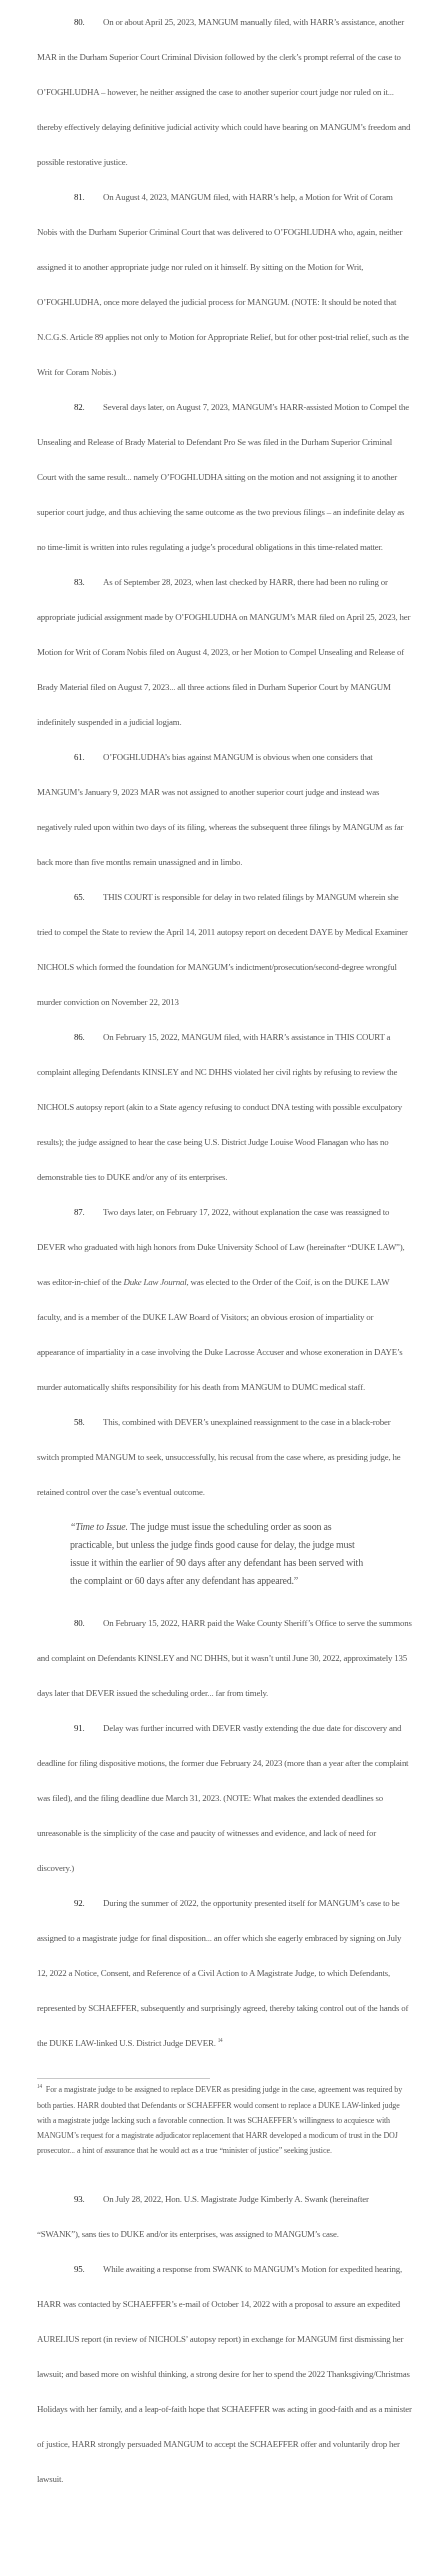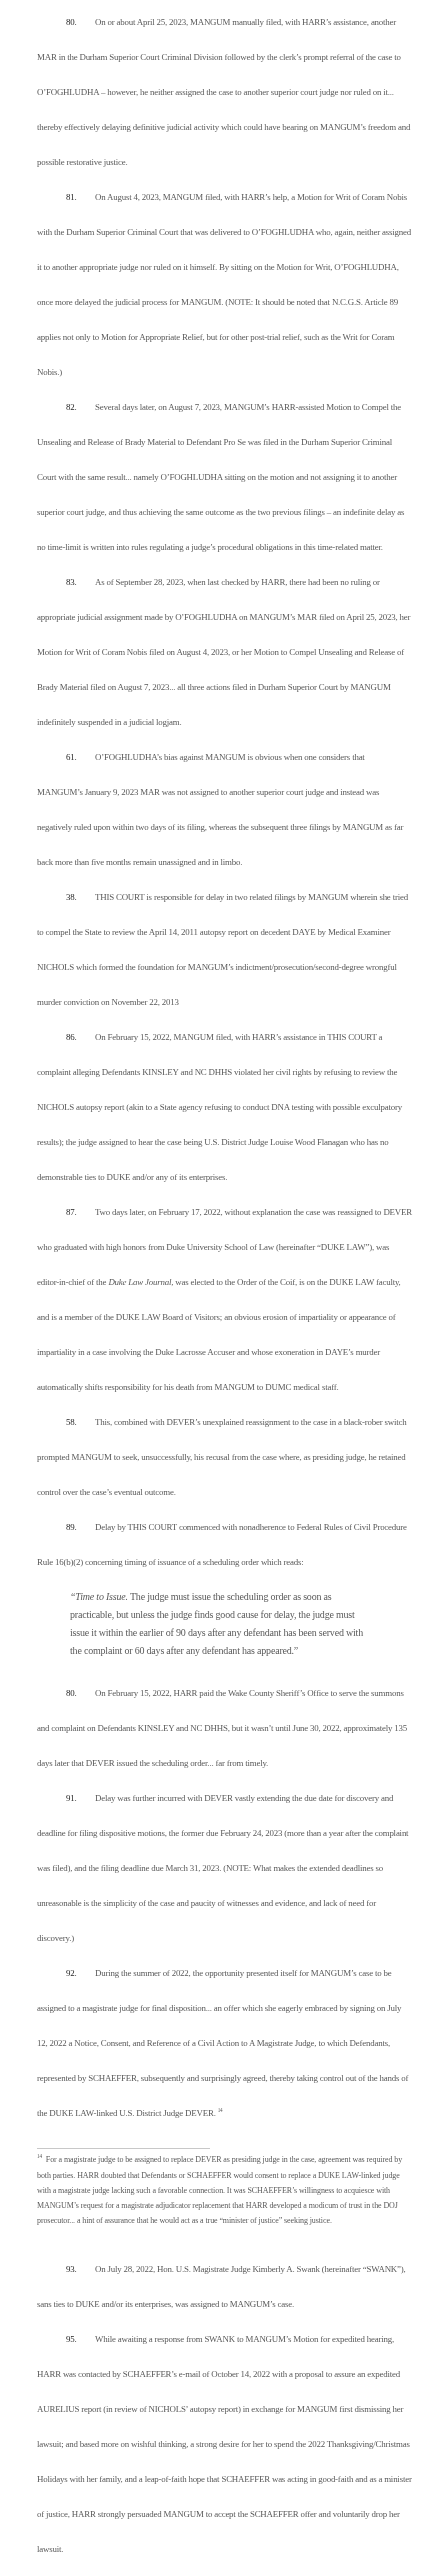--- a/index.html
+++ b/index.html
@@ -18,20 +18,21 @@
     margin: 0;
     line-height: 35px;
     text-indent: 29px;
     text-align: left;
   }
   .para .num {
     display: inline-block;
     color: #1e1e1e;
     width: 29px;
     text-indent: 0;
+    margin-left: 8px;
   }
   .quote {
     margin: 8.2px 46px 15.5px 33px;
     line-height: 18px;
     font-size: 10px;
   }
   .quote em { font-style: italic; }
   .footnote-rule {
     width: 173px;
     height: 0;
@@ -55,29 +56,28 @@
   <p class="para"><span class="num">80.</span><span>On or about April 25, 2023, MANGUM manually filed, with HARR’s assistance, another MAR in the Durham Superior Court Criminal Division followed by the clerk’s prompt referral of the case to O’FOGHLUDHA – however, he neither assigned the case to another superior court judge nor ruled on it... thereby effectively delaying definitive judicial activity which could have bearing on MANGUM’s freedom and possible restorative justice.</span></p>
 
   <p class="para"><span class="num">81.</span><span>On August 4, 2023, MANGUM filed, with HARR’s help, a Motion for Writ of Coram Nobis with the Durham Superior Criminal Court that was delivered to O’FOGHLUDHA who, again, neither assigned it to another appropriate judge nor ruled on it himself.  By sitting on the Motion for Writ, O’FOGHLUDHA, once more delayed the judicial process for MANGUM. (NOTE:  It should be noted that N.C.G.S. Article 89 applies not only to Motion for Appropriate Relief, but for other post-trial relief, such as the Writ for Coram Nobis.)</span></p>
 
   <p class="para"><span class="num">82.</span><span>Several days later, on August 7, 2023, MANGUM’s HARR-assisted Motion to Compel the Unsealing and Release of Brady Material to Defendant Pro Se was filed in the Durham Superior Criminal Court with the same result... namely O’FOGHLUDHA sitting on the motion and not assigning it to another superior court judge, and thus achieving the same outcome as the two previous filings – an indefinite delay as no time-limit is written into rules regulating a judge’s procedural obligations in this time-related matter.</span></p>
 
   <p class="para"><span class="num">83.</span><span>As of September 28, 2023, when last checked by HARR, there had been no ruling or appropriate judicial assignment made by O’FOGHLUDHA on MANGUM’s MAR filed on April 25, 2023, her Motion for Writ of Coram Nobis filed on August 4, 2023, or her Motion to Compel Unsealing and Release of Brady Material filed on August 7, 2023... all three actions filed in Durham Superior Court by MANGUM indefinitely suspended in a judicial logjam.</span></p>
 
   <p class="para"><span class="num">61.</span><span>O’FOGHLUDHA’s bias against MANGUM is obvious when one considers that MANGUM’s January 9, 2023 MAR was not assigned to another superior court judge and instead was negatively ruled upon within two days of its filing, whereas the subsequent three filings by MANGUM as far back more than five months remain unassigned and in limbo.</span></p>
 
-  <p class="para"><span class="num">38.</span><span>THIS COURT is responsible for delay in two related filings by MANGUM wherein she tried to compel the State to review the April 14, 2011 autopsy report on decedent DAYE by Medical Examiner NICHOLS which formed the foundation for MANGUM’s indictment/prosecution/second-degree wrongful murder conviction on November 22, 2013</span></p>
+  <p class="para"><span class="num">65.</span><span>THIS COURT is responsible for delay in two related filings by MANGUM wherein she tried to compel the State to review the April 14, 2011 autopsy report on decedent DAYE by Medical Examiner NICHOLS which formed the foundation for MANGUM’s indictment/prosecution/second-degree wrongful murder conviction on November 22, 2013</span></p>
 
   <p class="para"><span class="num">86.</span><span>On February 15, 2022, MANGUM filed, with HARR’s assistance in THIS COURT a complaint alleging Defendants KINSLEY and NC DHHS violated her civil rights by refusing to review the NICHOLS autopsy report (akin to a State agency refusing to conduct DNA testing with possible exculpatory results); the judge assigned to hear the case being U.S. District Judge Louise Wood Flanagan who has no demonstrable ties to DUKE and/or any of its enterprises.</span></p>
 
   <p class="para"><span class="num">87.</span><span>Two days later, on February 17, 2022, without explanation the case was reassigned to DEVER who graduated with high honors from Duke University School of Law (hereinafter “DUKE LAW”), was editor-in-chief of the </span><em>Duke Law Journal</em><span>, was elected to the Order of the Coif, is on the DUKE LAW faculty, and is a member of the DUKE LAW Board of Visitors; an obvious erosion of impartiality or appearance of impartiality in a case involving the Duke Lacrosse Accuser and whose exoneration in DAYE’s murder automatically shifts responsibility for his death from MANGUM to DUMC medical staff.</span></p>
 
   <p class="para"><span class="num">58.</span><span>This, combined with DEVER’s unexplained reassignment to the case in a black-rober switch prompted MANGUM to seek, unsuccessfully, his recusal from the case where, as presiding judge, he retained control over the case’s eventual outcome.</span></p>
 
-  <p class="para"><span class="num">89.</span><span>Delay by THIS COURT commenced with nonadherence to Federal Rules of Civil Procedure Rule 16(b)(2) concerning timing of issuance of a scheduling order which reads:</span></p>
 
   <blockquote class="quote"><em>“Time to Issue.</em><span> The judge must issue the scheduling order as soon as practicable, but unless the judge finds good cause for delay, the judge must issue it within the earlier of 90 days after any defendant has been served with the complaint or 60 days after any defendant has appeared.”</span></blockquote>
 
   <p class="para"><span class="num">80.</span><span>On February 15, 2022, HARR paid the Wake County Sheriff’s Office to serve the summons and complaint on Defendants KINSLEY and NC DHHS, but it wasn’t until June 30, 2022, approximately 135 days later that DEVER issued the scheduling order... far from timely.</span></p>
 
   <p class="para"><span class="num">91.</span><span>Delay was further incurred with DEVER vastly extending the due date for discovery and deadline for filing dispositive motions,  the former due February 24, 2023 (more than a year after the complaint was filed), and the filing deadline due March 31, 2023.  (NOTE: What makes the extended deadlines so unreasonable is the simplicity of the case and paucity of witnesses and evidence, and lack of need for discovery.)</span></p>
 
   <p class="para"><span class="num">92.</span><span>During the summer of 2022, the opportunity presented itself for MANGUM’s case to be assigned to a magistrate judge for final disposition... an offer which she eagerly embraced by signing on July 12, 2022 a Notice, Consent, and Reference of a Civil Action to A Magistrate Judge, to which Defendants, represented by SCHAEFFER, subsequently and surprisingly agreed, thereby taking control out of the hands of the DUKE LAW-linked U.S. District Judge DEVER.  </span><sup>14</sup></p>
 
   <div class="footnote-rule"></div>

